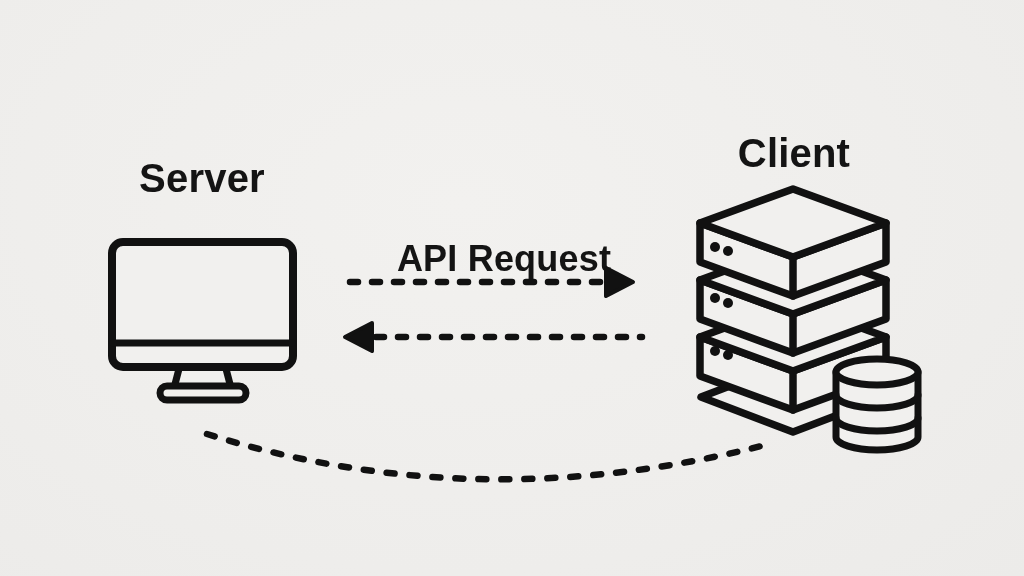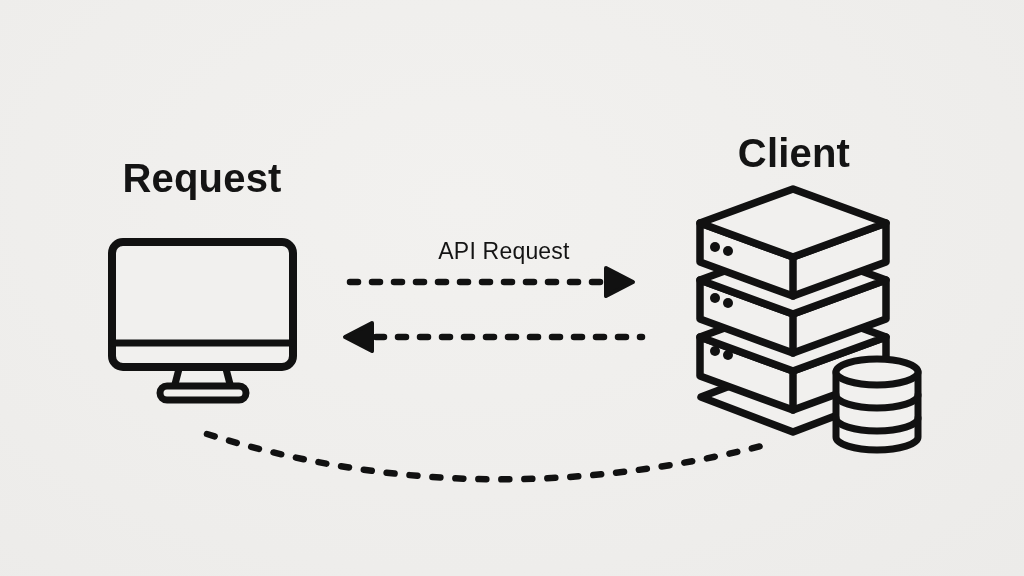--- a/index.html
+++ b/index.html
@@ -19,31 +19,31 @@
     color: #141414;
     text-align: center;
     white-space: nowrap;
     letter-spacing: 0.2px;
   }
   .node-label {
     font-size: 40px;
     font-weight: 700;
   }
   .edge-label {
-    font-size: 23px;
-    font-weight: 400;
+    font-size: 36px;
+    font-weight: 700;
   }
   .icon-svg { position: absolute; display: block; }
 </style>
 </head>
 <body>
 
 <div class="canvas">
 
-  <div class="label node-label" style="left:100px; top:156px; width:204px;">Request</div>
+  <div class="label node-label" style="left:100px; top:156px; width:204px;">Server</div>
 
   <div class="label node-label" style="left:692px; top:131px; width:204px;">Client</div>
 
   <div class="label edge-label" style="left:384px; top:238px; width:240px;">API Request</div>
 
 
   <svg class="icon-svg" style="left:105px; top:235px;" width="200" height="175" viewBox="0 0 200 175">
     <g stroke="#111111" fill="#f1f0ee" stroke-linejoin="round" stroke-linecap="round">
 
       <path d="M75,130 L69,153 L126,153 L120,130 Z" stroke-width="7"></path>

